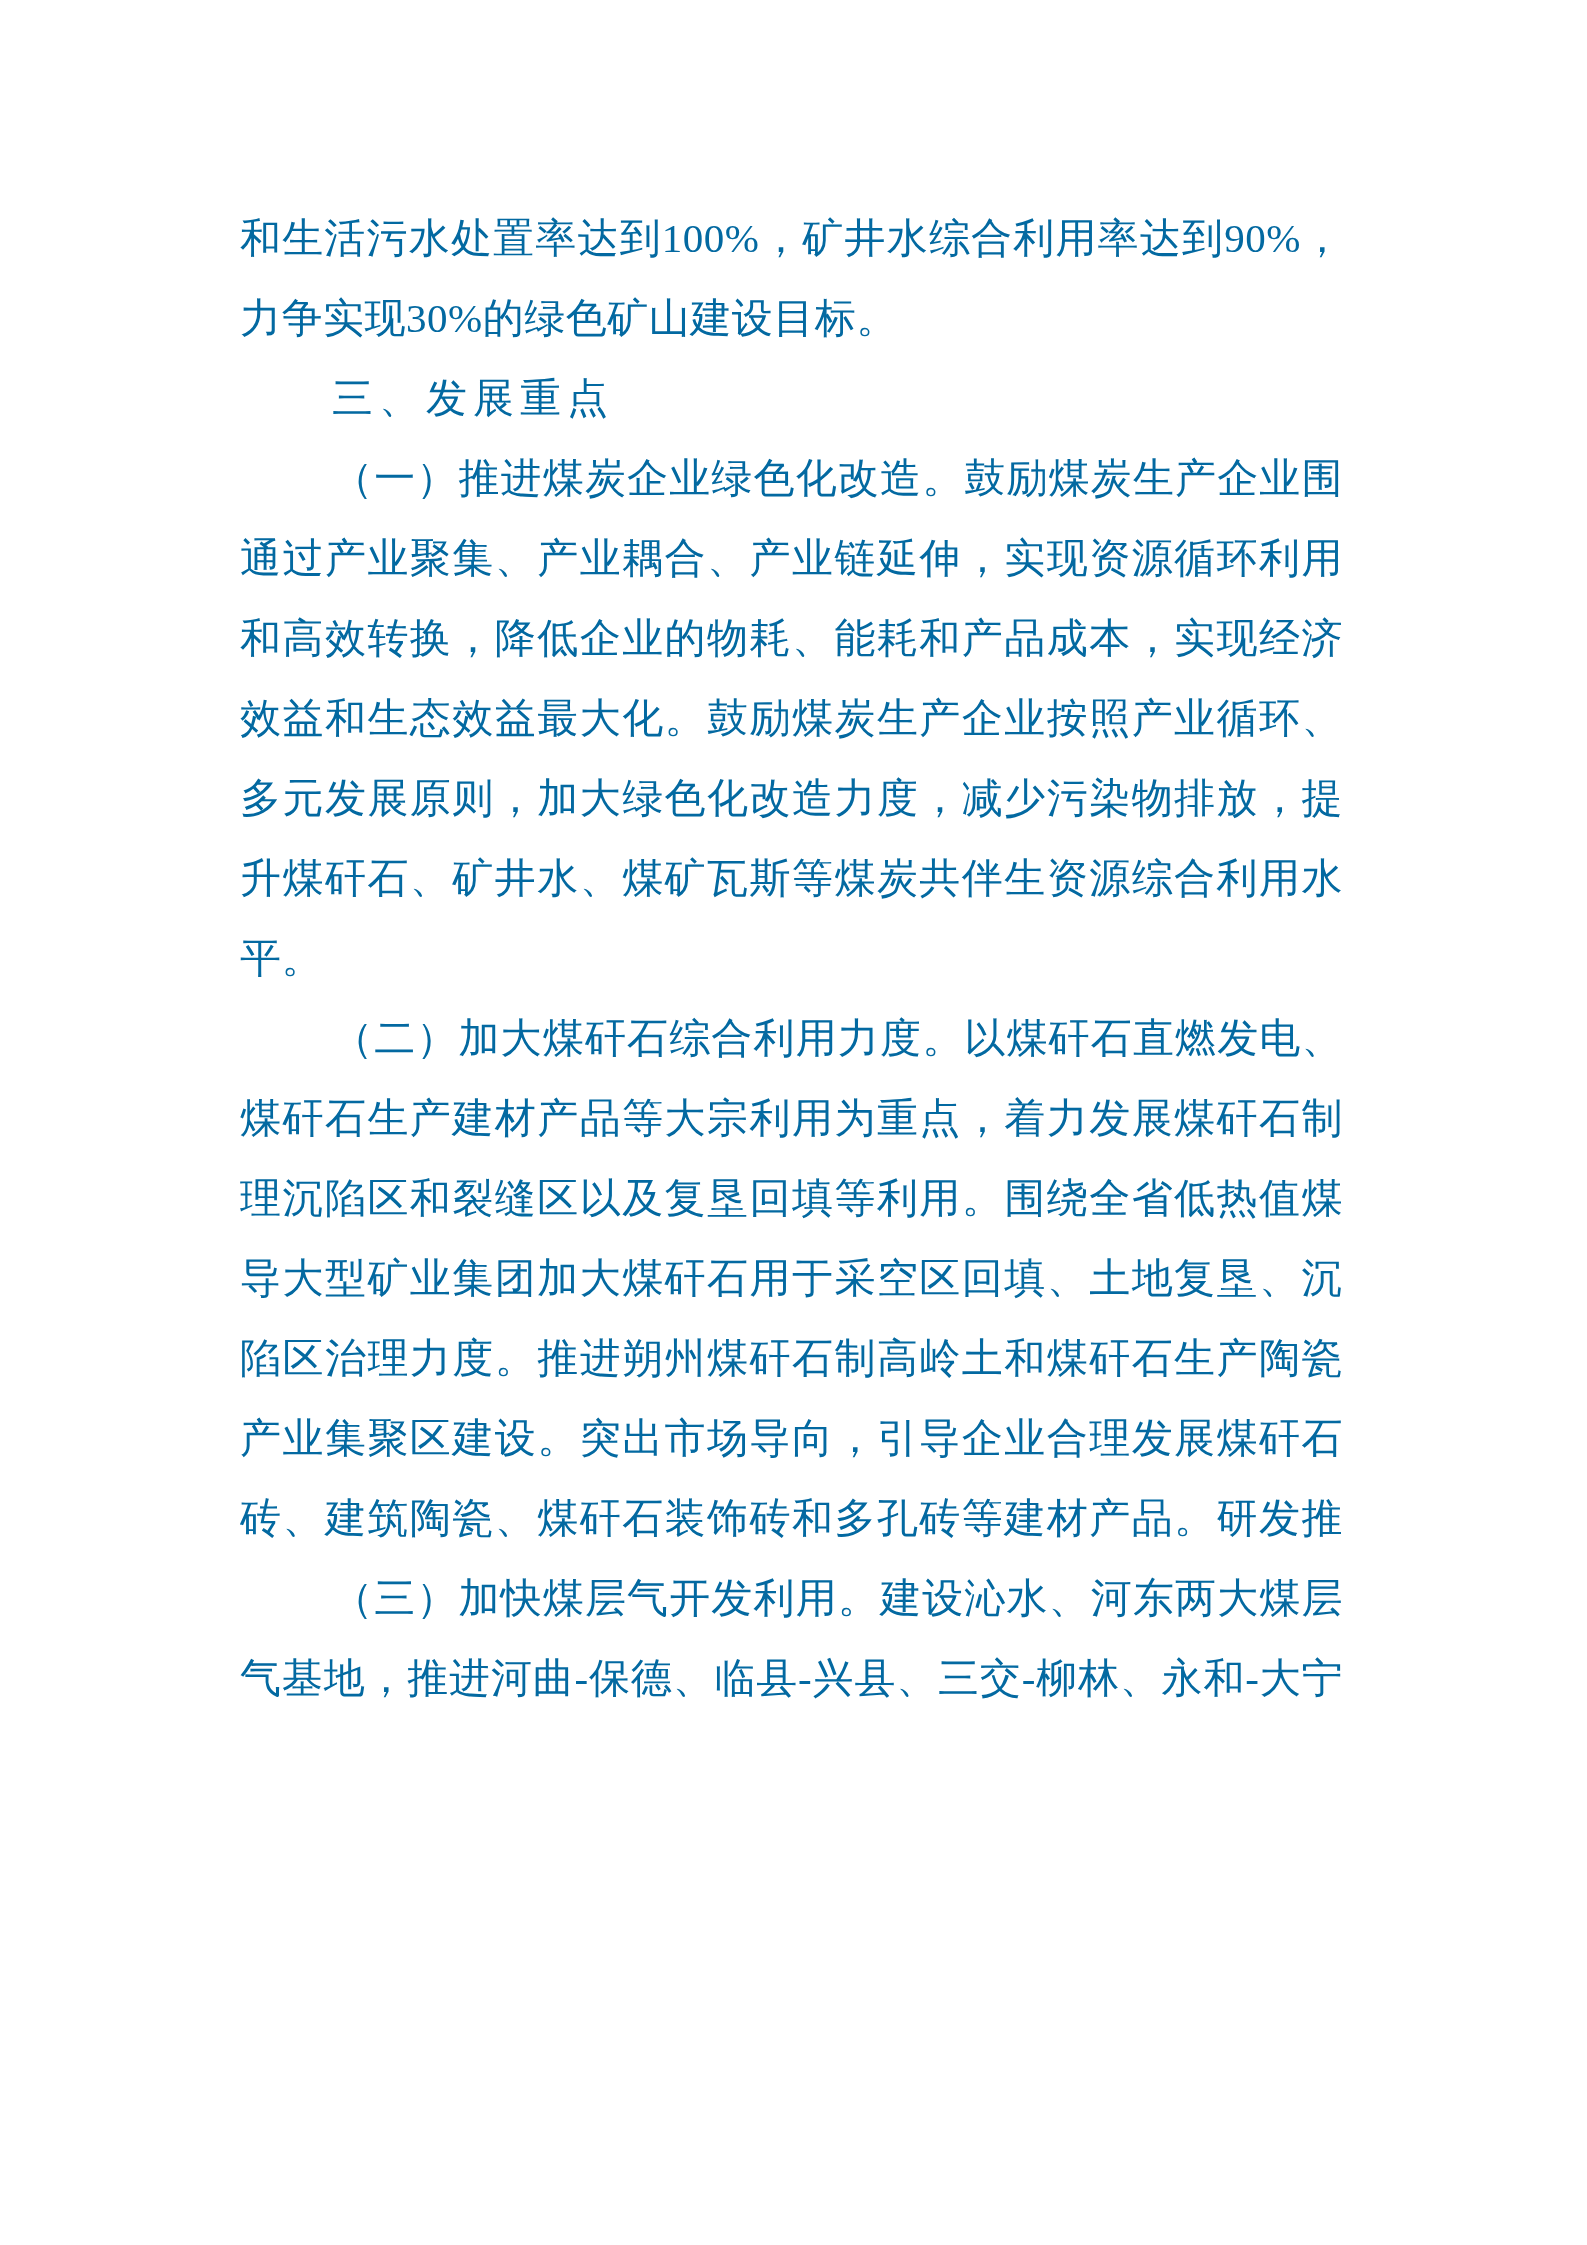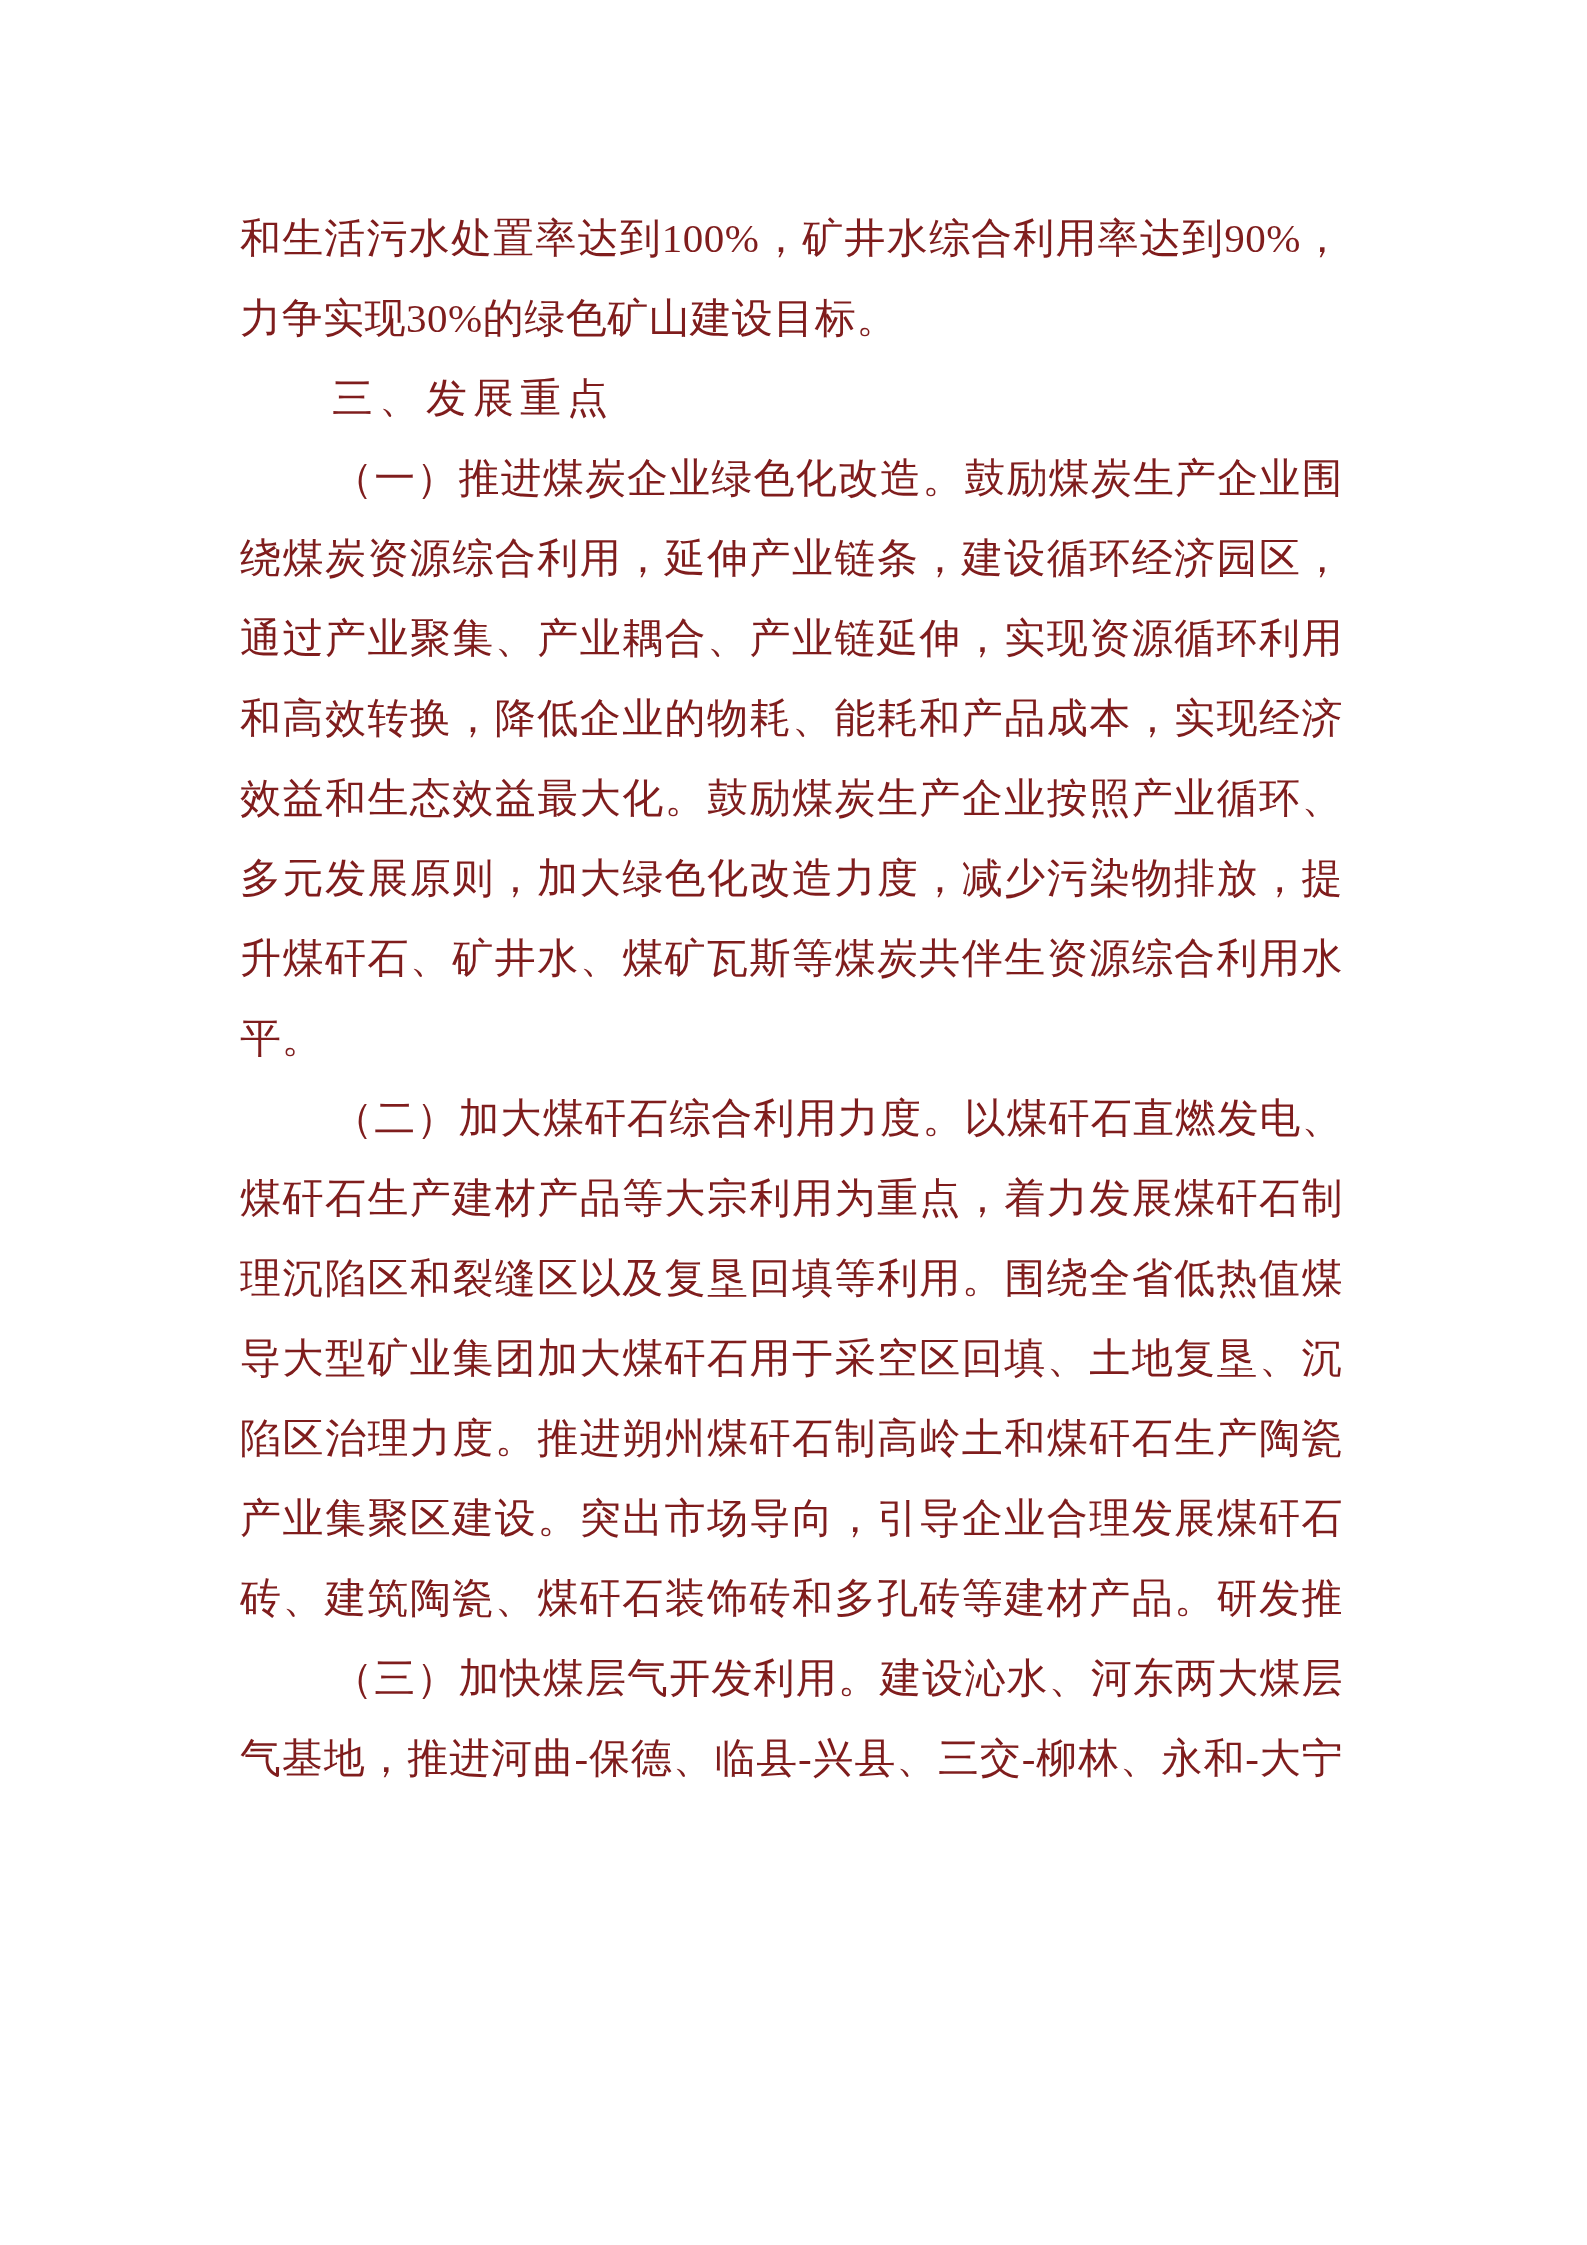--- a/index.html
+++ b/index.html
@@ -5,21 +5,21 @@
   html, body {
     margin: 0;
     padding: 0;
     background: #ffffff;
   }
   .page {
     position: relative;
     width: 1587px;
     height: 2245px;
     background: #ffffff;
-    color: #7f1d1d;
+    color: #0369a1;
     font-family: "Liberation Serif", "DejaVu Serif", serif;
     overflow: hidden;
   }
   .text-block {
     position: absolute;
     left: 240px;
     top: 198px;
     width: 1103px;
   }
   .line {
@@ -48,21 +48,20 @@
 </style>
 </head>
 <body>
 
 <div class="page">
   <div class="text-block">
       <div class="line justify"><span class="run">和生活污水处置率达到100%，矿井水综合利用率达到90%，</span></div>
       <div class="line"><span class="run">力争实现30%的绿色矿山建设目标。</span></div>
       <div class="line indent heading"><span class="run bold">三、发展重点</span></div>
       <div class="line justify indent"><span class="run bold">（一）推进煤炭企业绿色化改造。</span><span class="run">鼓励煤炭生产企业围</span></div>
-      <div class="line justify"><span class="run">绕煤炭资源综合利用，延伸产业链条，建设循环经济园区，</span></div>
       <div class="line justify"><span class="run">通过产业聚集、产业耦合、产业链延伸，实现资源循环利用</span></div>
       <div class="line justify"><span class="run">和高效转换，降低企业的物耗、能耗和产品成本，实现经济</span></div>
       <div class="line justify"><span class="run">效益和生态效益最大化。鼓励煤炭生产企业按照产业循环、</span></div>
       <div class="line justify"><span class="run">多元发展原则，加大绿色化改造力度，减少污染物排放，提</span></div>
       <div class="line justify"><span class="run">升煤矸石、矿井水、煤矿瓦斯等煤炭共伴生资源综合利用水</span></div>
       <div class="line"><span class="run">平。</span></div>
       <div class="line justify indent"><span class="run bold">（二）加大煤矸石综合利用力度。</span><span class="run">以煤矸石直燃发电、</span></div>
       <div class="line justify"><span class="run">煤矸石生产建材产品等大宗利用为重点，着力发展煤矸石制</span></div>
       <div class="line justify"><span class="run">理沉陷区和裂缝区以及复垦回填等利用。围绕全省低热值煤</span></div>
       <div class="line justify"><span class="run">导大型矿业集团加大煤矸石用于采空区回填、土地复垦、沉</span></div>

